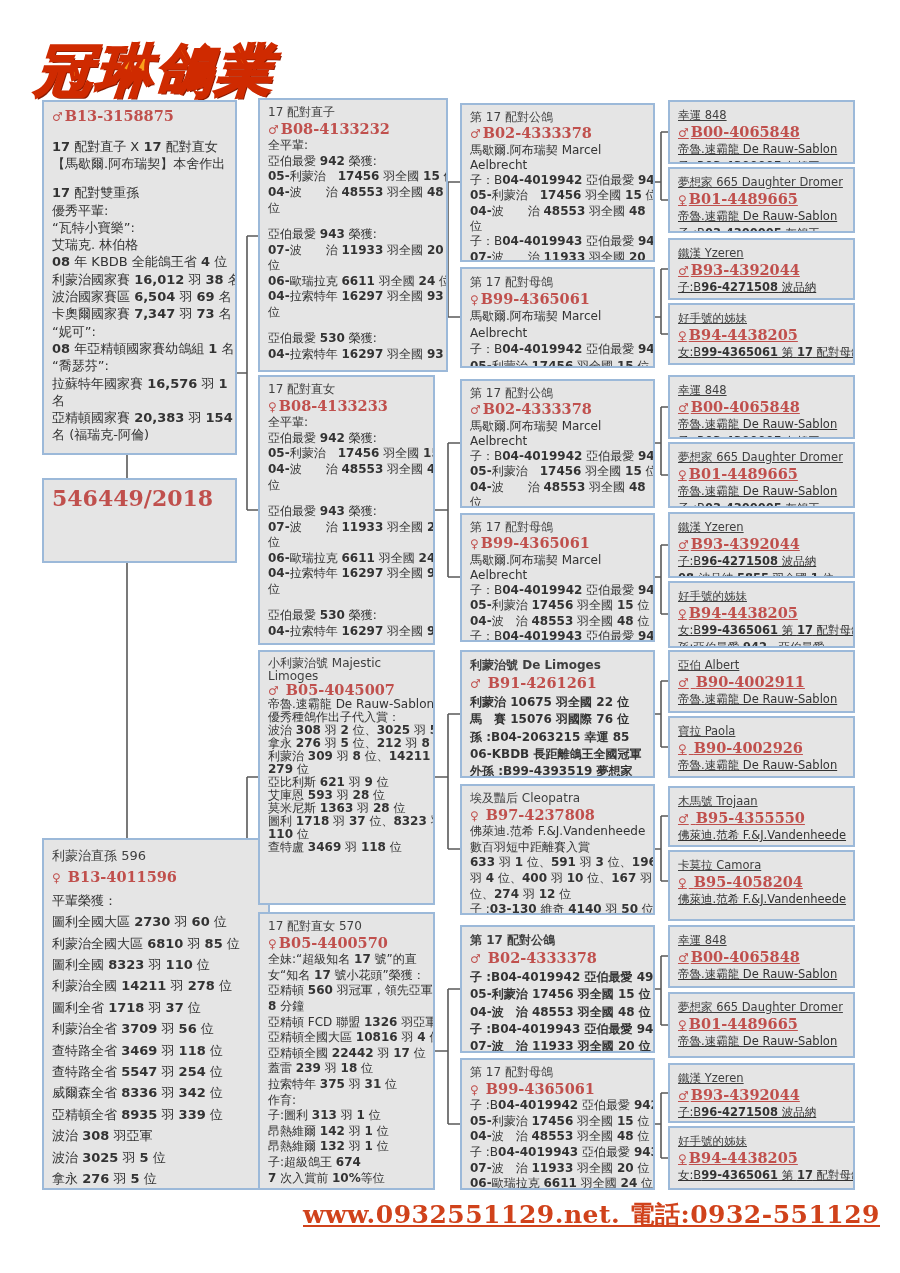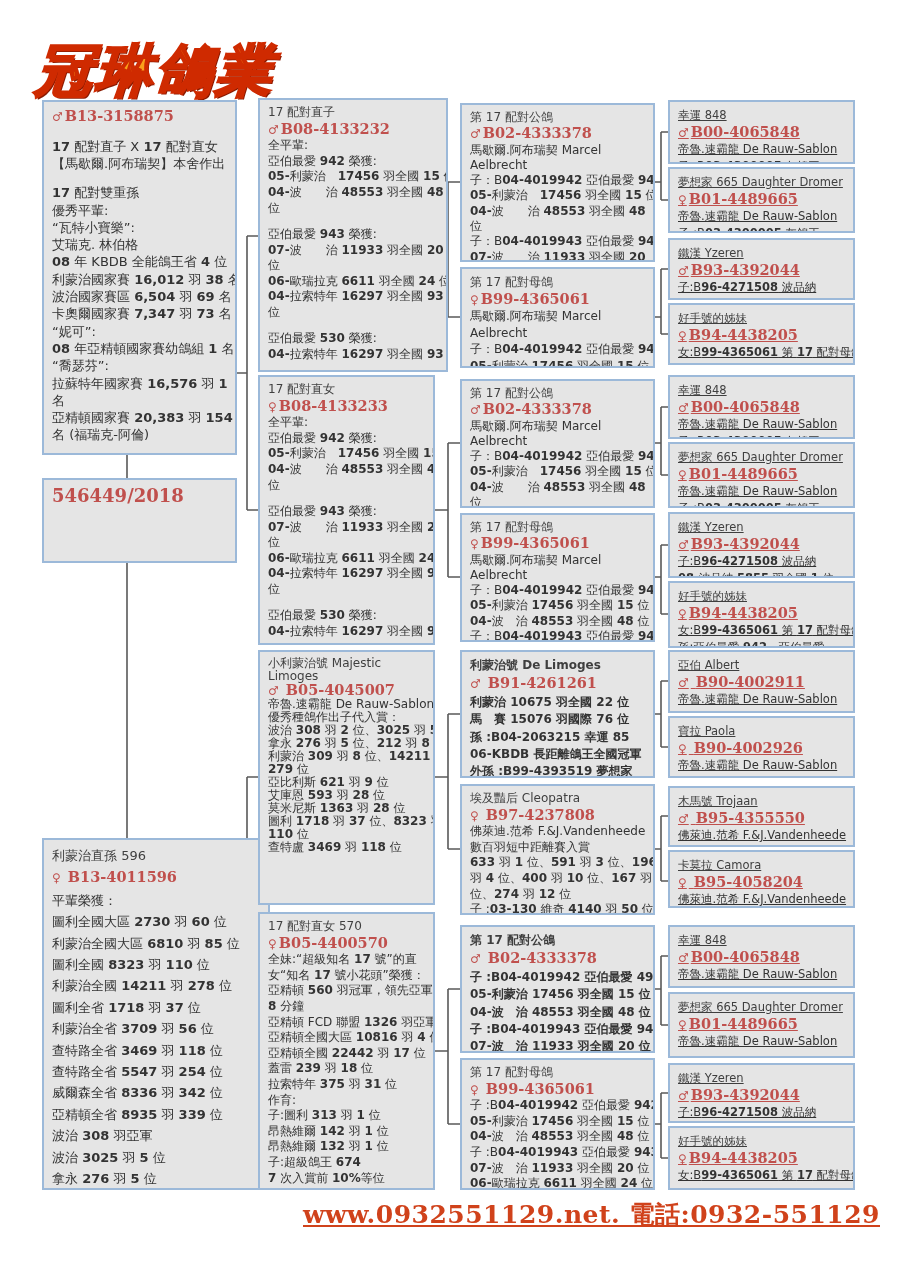--- a/index.html
+++ b/index.html
@@ -21,21 +21,21 @@
   .lh21 .line,.lh21 .bt,.lh21 .ring{line-height:21.4px;}
   .lh156 .line,.lh156 .bt,.lh156 .ring{line-height:15.6px;}
   .lh175 .line,.lh175 .bt,.lh175 .ring{line-height:13px;}
   .lh153 .line,.lh153 .bt,.lh153 .ring{line-height:15.3px;}
   .lh168 .line,.lh168 .bt,.lh168 .ring{line-height:16.6px;}
   .lh174 .line,.lh174 .bt,.lh174 .ring{line-height:17.4px;font-weight:bold;}
   .lh165 .line,.lh165 .bt,.lh165 .ring{line-height:16.5px;text-decoration:underline;}
   #connectors{position:absolute;left:0;top:0;}
   #footer{position:absolute;right:20px;top:1198px;font-family:"DejaVu Serif","Liberation Serif",serif;
           font-size:25px;font-weight:bold;color:#d0421b;letter-spacing:0.5px;text-decoration:underline;}
-  #subject-ring{font-size:18px;}
+  #subject-ring{font-size:22px;}
 </style>
 </head>
 <body>
 
 <div id="page">
 
   <div id="logo">冠琳鴿業</div>
 
   <svg id="connectors" width="900" height="1273" viewBox="0 0 900 1273">
     <path fill="none" stroke="#595959" stroke-width="1.6" d="
@@ -380,21 +380,21 @@
   </div>
 
   <div class="box t115 lh165" style="left:668px;top:786px;width:187px;height:61px">
     <div class="bt">木馬號  Trojaan</div>
     <div class="ring"><span class="sex">♂</span> <span>B95-4355550</span></div>
     <div>
         <div class="line">佛萊迪.范希  F.&amp;J.Vandenheede</div>
       </div>
   </div>
 
-  <div class="box t115 lh165" style="left:668px;top:850px;width:187px;height:58px">
+  <div class="box t115 lh165" style="left:668px;top:850px;width:187px;height:71px">
     <div class="bt">卡莫拉  Camora</div>
     <div class="ring"><span class="sex">♀</span> <span>B95-4058204</span></div>
     <div>
         <div class="line">佛萊迪.范希  F.&amp;J.Vandenheede</div>
       </div>
   </div>
 
   <div class="box t115 lh165" style="left:668px;top:925px;width:187px;height:63px">
     <div class="bt">幸運 848</div>
     <div class="ring"><span class="sex">♂</span><span>B00-4065848</span></div>

